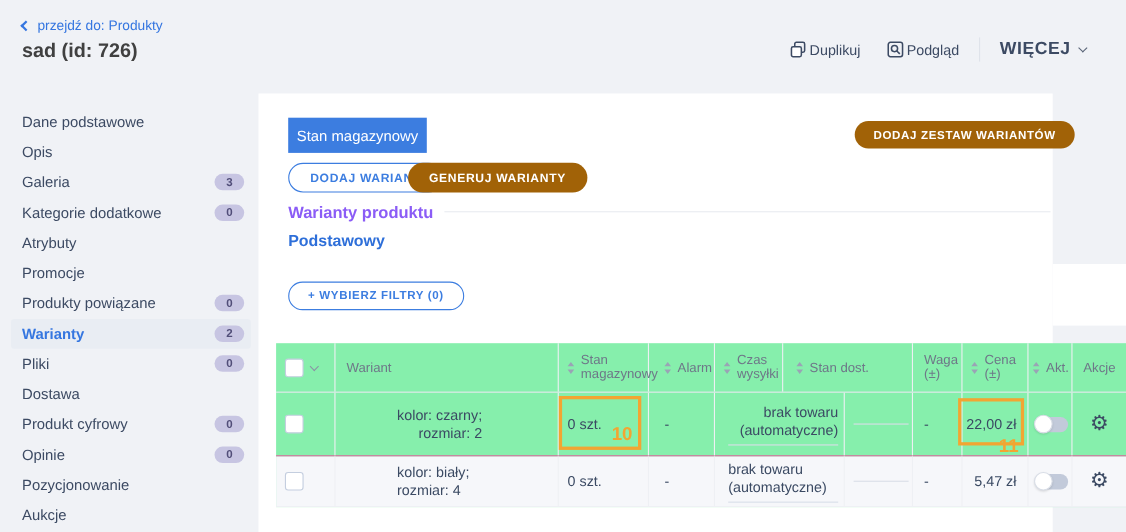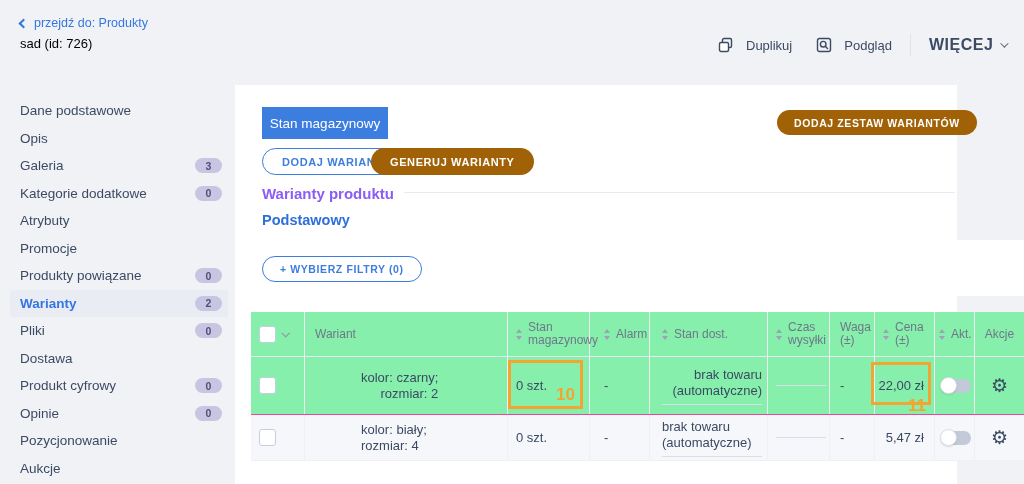--- a/index.html
+++ b/index.html
@@ -5,24 +5,24 @@
   * { margin:0; padding:0; box-sizing:border-box; }
   html,body { width:1024px; height:484px; }
   body { font-family:"Liberation Sans", sans-serif; background:#f0f2f6; position:relative; overflow:hidden; }
   .screen { position:absolute; inset:0; width:1024px; height:468px; }
 
   
   .back-link { position:absolute; left:20px; top:16px; display:flex; align-items:center; gap:7px;
                color:#3576e0; font-size:12.5px; cursor:pointer; }
   .chev-left { width:7px; height:7px; border-left:2px solid #3576e0; border-bottom:2px solid #3576e0;
                transform:rotate(45deg); }
-  .page-title { position:absolute; left:20px; top:36px; font-size:13px; font-weight:normal; color:#000000; }
+  .page-title { position:absolute; left:20px; top:36px; font-size:18px; font-weight:bold; color:#404040; }
 
   .header-actions { position:absolute; left:718px; top:34px; display:flex; align-items:center; }
-  .hbtn { display:flex; align-items:center; gap:12px; color:#3c4a63; font-size:13px; cursor:pointer; }
+  .hbtn { display:flex; align-items:center; gap:2px; color:#3c4a63; font-size:13px; cursor:pointer; }
   .hbtn + .hbtn { margin-left:24px; }
   .vdiv { width:1px; height:22px; background:#dfe3ea; margin:0 18px; }
   .more-btn { display:flex; align-items:center; gap:7px; font-size:16px; font-weight:bold;
               letter-spacing:.5px; color:#3c4a63; cursor:pointer; }
   .chev-down { width:6px; height:6px; border-right:1.5px solid #5a6578; border-bottom:1.5px solid #5a6578;
                transform:rotate(45deg) translateY(-2px); }
 
   
   .sidebar { position:absolute; left:0; top:97px; width:235px; padding:0 7px 0 10px; }
   .side-item { height:27.5px; display:flex; align-items:center; justify-content:space-between;
@@ -227,33 +227,33 @@
           </span>
         <span style="width:62px">Stan magazynowy</span>
       </div>
       <div class="cell c-alarm">
         <span class="sort">
             <span class="tri-up"></span>
             <span class="tri-down"></span>
           </span>
         <span>Alarm</span>
       </div>
+      <div class="cell c-czas">
+        <span class="sort">
+            <span class="tri-up"></span>
+            <span class="tri-down"></span>
+          </span>
+        <span style="width:42px">Czas wysyłki</span>
+      </div>
       <div class="cell c-dost">
         <span class="sort">
             <span class="tri-up"></span>
             <span class="tri-down"></span>
           </span>
         <span>Stan dost.</span>
-      </div>
-      <div class="cell c-czas">
-        <span class="sort">
-            <span class="tri-up"></span>
-            <span class="tri-down"></span>
-          </span>
-        <span style="width:42px">Czas wysyłki</span>
       </div>
       <div class="cell c-waga">
         <span style="width:30px">Waga (±)</span>
       </div>
       <div class="cell c-cena" style="justify-content:flex-start;padding-left:8px;">
         <span class="sort">
             <span class="tri-up"></span>
             <span class="tri-down"></span>
           </span>
         <span style="width:30px">Cena (±)</span>

